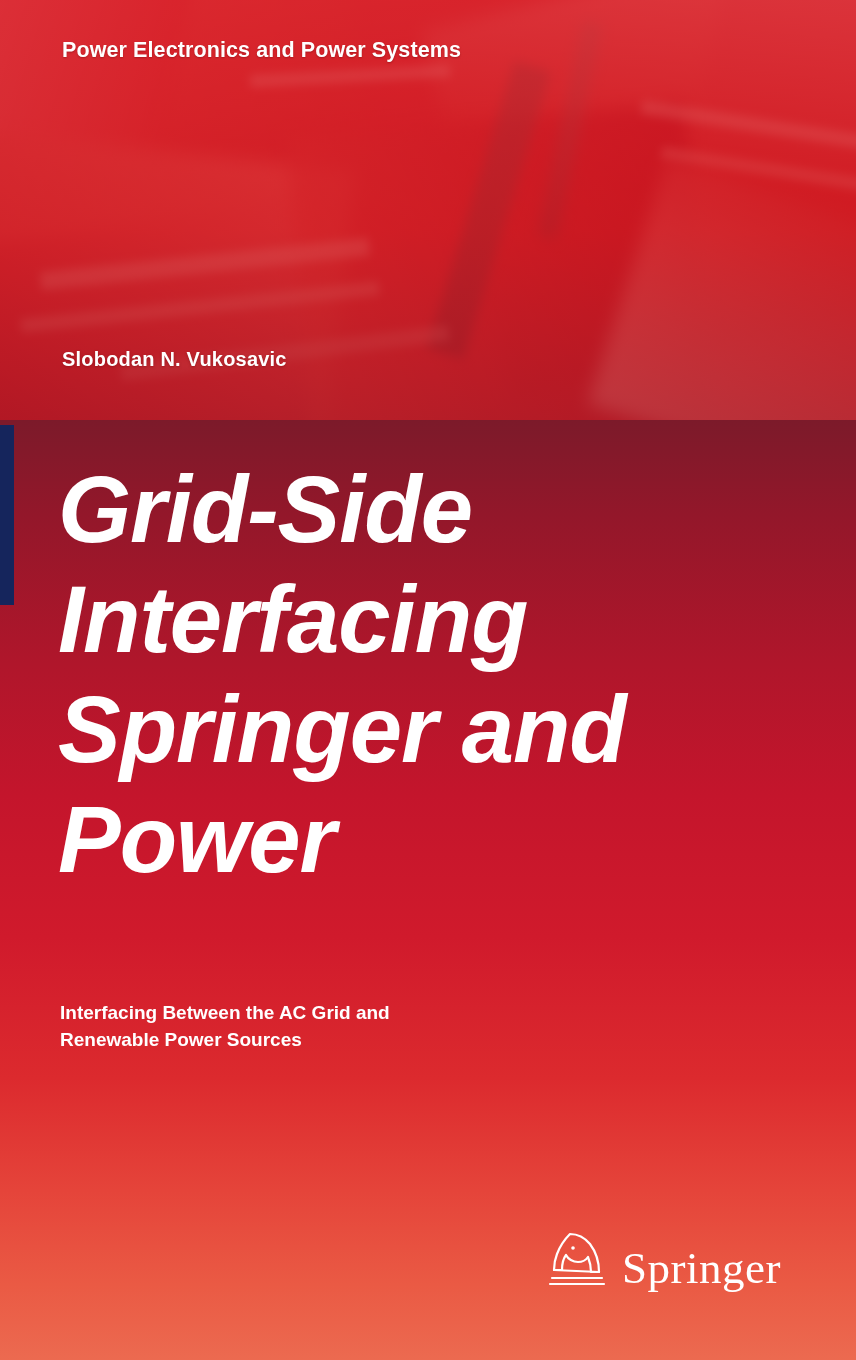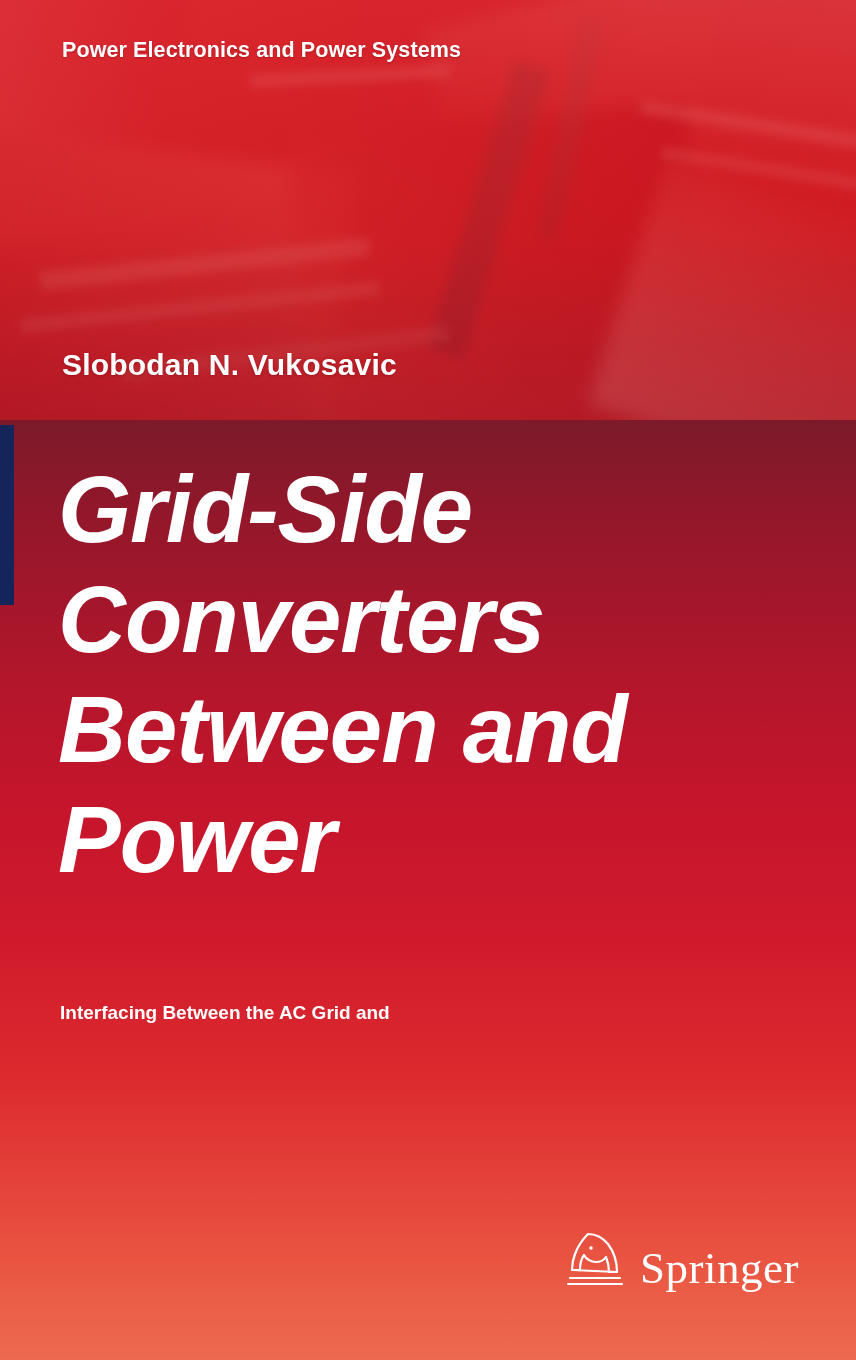--- a/index.html
+++ b/index.html
@@ -104,21 +104,21 @@
     font-size: 21.5px;
     font-weight: bold;
     letter-spacing: .1px;
     color: #ffffff;
     text-shadow: 0 1px 2px rgba(90,0,10,.35);
   }
 
   .author {
     position: absolute;
     left: 62px; top: 348px;
-    font-size: 30px;
+    font-size: 20px;
     font-weight: bold;
     color: #ffffff;
     letter-spacing: .2px;
     text-shadow: 0 1px 3px rgba(90,0,10,.35);
   }
 
   .main-title {
     position: absolute;
     left: 58px; top: 455px;
     width: 740px;
@@ -136,21 +136,21 @@
     width: 700px;
     font-size: 19px;
     line-height: 1.42;
     font-weight: bold;
     color: #ffffff;
   }
 
   
   .springer {
     position: absolute;
-    left: 558px; top: 1218px;
+    left: 540px; top: 1218px;
     width: 250px; height: 100px; text-align: right;
   }
   .springer-word {
     position: absolute;
     left: 82px; top: 24px;
     font-size: 45px;
     color: #ffffff;
     font-family: "Liberation Serif", serif;
     letter-spacing: .5px;
   }
@@ -186,27 +186,28 @@
   <div class="lower"></div>
 
   <div class="spine-mark"></div>
 
   <div class="series-title">Power Electronics and Power Systems</div>
 
   <div class="author">Slobodan N. Vukosavic</div>
 
   <div class="main-title">
     <div>Grid-Side</div>
-    <div>Converters</div>
-    <div>Between and</div>
+    <div>Interfacing</div>
+    <div>Springer and</div>
     <div>Power</div>
   </div>
 
   <div class="subtitle">
     <div>Interfacing Between the AC Grid and</div>
+    <div>Renewable Power Sources</div>
   </div>
 
   <div class="springer">
     <svg class="springer-knight" viewBox="0 0 74 76">
       <g fill="none" stroke="#ffffff" stroke-width="2.2" stroke-linejoin="round" stroke-linecap="round">
         <path d="M30 8 C24 14 20 20 17 28 C15 33 14 38 14 44 L22 44 C22 38 23 33 26 29
                  C28 33 33 36 38 36 C42 36 46 34 48 31 C50 36 51 41 51 46 L59 46
                  C59 36 56 26 50 18 C45 12 38 8 30 8 Z"></path>
         <path d="M14 44 L59 46"></path>
         <path d="M12 52 L62 52"></path>

